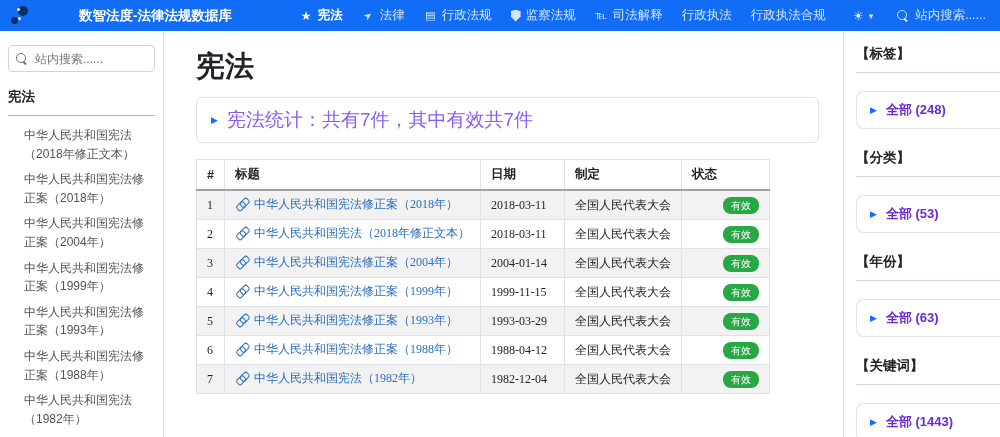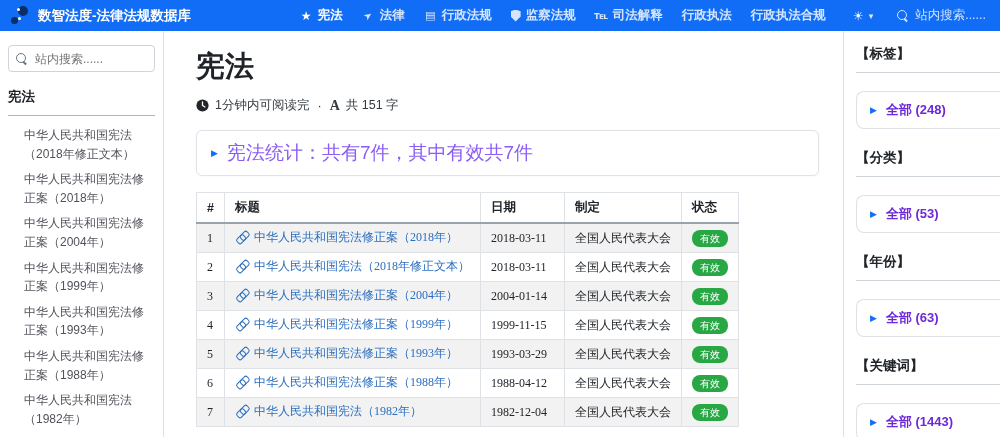--- a/index.html
+++ b/index.html
@@ -9,23 +9,23 @@
 
   
   .navbar { height:31px; background:#116df5; display:flex; align-items:center; padding:0 14px 0 8px; color:#fff; }
   .brand { display:flex; align-items:center; gap:8px; cursor:pointer; }
   .logo { position:relative; width:22px; height:24px; flex:0 0 auto; }
   .logo i { position:absolute; border-radius:50%; display:block; }
   .logo .d1 { width:10px; height:10px; background:#0a2f66; right:2px; top:2px; }
   .logo .d2 { width:3px;  height:3px;  background:#fff;    right:10px; top:4px; }
   .logo .d3 { width:7px;  height:7px;  background:#0a2f66; left:3px; bottom:4px; }
   .logo .d4 { width:3px;  height:3px;  background:#fff;    left:10px; bottom:8px; }
-  .brand-text { font-size:13.5px; font-weight:bold; white-space:nowrap; }
+  .brand-text { font-size:13.5px; font-weight:bold; white-space:nowrap;margin-left:41px; }
   .nav-links { display:flex; align-items:center; gap:19px; margin-left:auto; }
-  .nav-link { display:flex; align-items:center; gap:5px; font-size:12.5px; color:rgba(255,255,255,.82); text-decoration:none; white-space:nowrap; cursor:pointer;font-weight:bold; }
+  .nav-link { display:flex; align-items:center; gap:5px; font-size:12.5px; color:rgba(255,255,255,.82); text-decoration:none; white-space:nowrap; cursor:pointer; }
   .nav-link.active { color:#fff; font-weight:bold; }
   .nvi { display:inline-flex; align-items:center; justify-content:center; width:13px; height:13px; font-size:11px; line-height:1; font-style:normal; }
   .nvi-star::before { content:"★"; font-size:12px; }
   .nvi-send::before { content:"➤"; display:inline-block; transform:rotate(-36deg); font-size:10px; }
   .nvi-building::before { content:"▤"; font-size:11px; }
   .nvi-shield { width:10px; height:12px; background:currentColor; clip-path:polygon(50% 0,100% 14%,100% 58%,50% 100%,0 58%,0 14%); }
   .nvi-scroll::before { content:"℡"; font-size:11px; }
   .nav-controls { display:flex; align-items:center; gap:24px; margin-left:26px; }
   .theme-toggle { display:flex; align-items:center; gap:4px; cursor:pointer; color:#fff; font-size:12px; }
   .sun::before { content:"☀"; font-size:12px; }
@@ -67,21 +67,21 @@
   table.law tbody tr:nth-child(odd){ background:#f2f2f2; }
   table.law td.c-num { width:28px; color:#212529; }
   table.law td.c-date { width:84px; }
   table.law td.c-maker { width:116px; }
   table.law td.c-status { width:54px; }
   .title-link { color:#2a6ebf; text-decoration:none; display:inline-flex; align-items:center; gap:6px; cursor:pointer; }
   .link-ic { position:relative; width:13px; height:11px; display:inline-block; transform:rotate(-45deg); flex:0 0 auto; }
   .link-ic::before, .link-ic::after { content:""; position:absolute; top:3px; width:8px; height:5px; border:1.3px solid currentColor; border-radius:2.5px; }
   .link-ic::before { left:0; }
   .link-ic::after { left:5px; }
-  .status-badge { display:inline-block; background:#28a745; color:#fff; font-size:10px; font-family:"Liberation Sans","DejaVu Sans",sans-serif; padding:3px 8px; border-radius:8px; line-height:1.1; }
+  .status-badge { display:inline-block; background:#28a745; color:#fff; font-size:10px; font-family:"Liberation Sans","DejaVu Sans",sans-serif; padding:3px 8px; border-radius:8px; line-height:1.1;margin-left:31px; }
 
   
   .rsec-title { font-size:13.5px; font-weight:bold; color:#212529; padding-bottom:9px; border-bottom:1px solid #ced4da; margin-right:-2px; }
   .rsec-box { border:1px solid #dee2e6; border-radius:8px 0 0 8px; border-right:none; padding:9px 6px 9px 13px; margin:18px 0 20px 0; display:flex; align-items:center; gap:9px; cursor:pointer; margin-right:-2px; }
   .rsec-box a { color:#6d28d9; font-weight:bold; font-size:13px; text-decoration:none; white-space:nowrap; }
 </style>
 </head>
 <body>
 
 <div class="page">
@@ -181,30 +181,20 @@
 
           <li>
             <a>中华人民共和国宪法（1982年）</a>
           </li>
         </ul>
     </aside>
 
     <main class="main">
       <h1 class="page-title">宪法</h1>
 
-      <div class="meta">
-        <svg class="clock-icon" viewBox="0 0 16 16">
-          <circle cx="8" cy="8" r="7.5" fill="#212529"></circle>
-          <path d="M8 3.5 V8 L11 9.8" stroke="#fff" stroke-width="1.6" fill="none" stroke-linecap="round"></path>
-        </svg>
-        <span>1分钟内可阅读完</span>
-        <span class="dot">·</span>
-        <span class="a-icon">A</span>
-        <span>共 151 字</span>
-      </div>
 
       <div class="stats-box">
         <span class="tri">▶</span>
         <span class="stats-text">宪法统计：共有7件，其中有效共7件</span>
       </div>
 
       <table class="law">
         <thead>
           <tr>
             <th>#</th>

